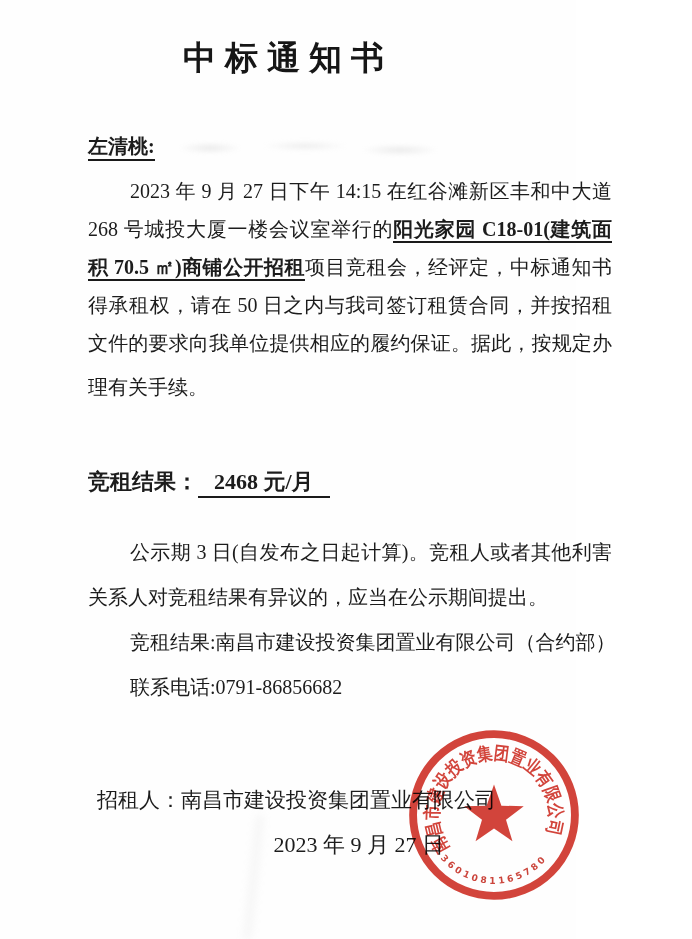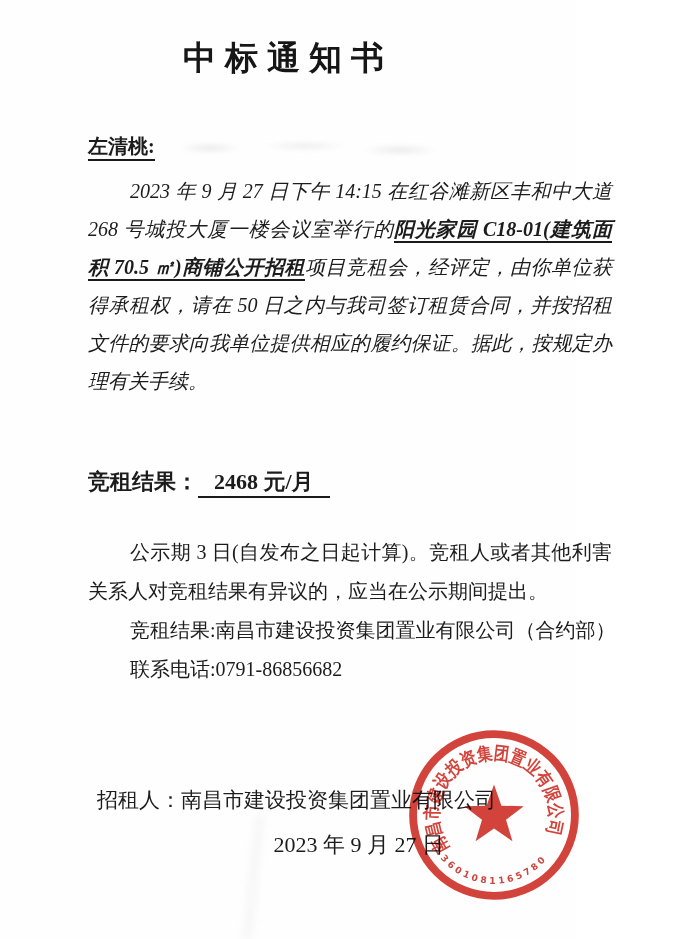--- a/index.html
+++ b/index.html
@@ -40,24 +40,23 @@
       radial-gradient(ellipse 60px 7px at 130px 10px, #dedede 0%, rgba(255,255,255,0) 70%),
       radial-gradient(ellipse 55px 8px at 225px 14px, #d8d8d8 0%, rgba(255,255,255,0) 70%);
     filter: blur(2px);
     opacity: 0.55;
   }
   
   .para1 {
     position: absolute; top: 172px; left: 88px; width: 524px;
     font-size: 20px; line-height: 38px;
     text-align: justify;
-    font-style: italic;
   }
   .jline { text-align: justify; text-align-last: justify; }
-  .lline { text-align: center; text-align-last: left; }
+  .lline { text-align: center; text-align-last: left; margin-top: 6px; }
   .indent { text-indent: 42px; }
   .em {
     font-weight: bold;
     border-bottom: 2px solid #1a1a1a;
     padding-bottom: 1px;
   }
   
   .result {
     position: absolute; top: 465px; left: 88px;
     font-size: 22px; font-weight: bold; line-height: 34px;
@@ -107,21 +106,21 @@
   <h1 class="doc-title">中标通知书</h1>
 
   <div class="salutation">
     <span class="name">左清桃:</span>
   </div>
   <div class="erased-smudge"></div>
 
   <div class="para1">
     <div class="jline indent"><span>2023 年 9 月 27 日下午 14:15 在红谷滩新区丰和中大道</span></div>
     <div class="jline"><span>268 号城投大厦一楼会议室举行的</span><span class="em">阳光家园 C18-01(建筑面</span></div>
-    <div class="jline"><span class="em">积 70.5 ㎡)商铺公开招租</span><span>项目竞租会，经评定，由你单位获</span></div>
+    <div class="jline"><span class="em">积 70.5 ㎡)商铺公开招租</span><span>项目竞租会，经评定，中标通知书</span></div>
     <div class="jline"><span>得承租权，请在 50 日之内与我司签订租赁合同，并按招租</span></div>
     <div class="jline"><span>文件的要求向我单位提供相应的履约保证。据此，按规定办</span></div>
     <div class="lline"><span>理有关手续。</span></div>
   </div>
 
   <div class="result">
     <span>竞租结果：</span><span class="value">2468 元/月</span>
   </div>
 
   <div class="para2">

